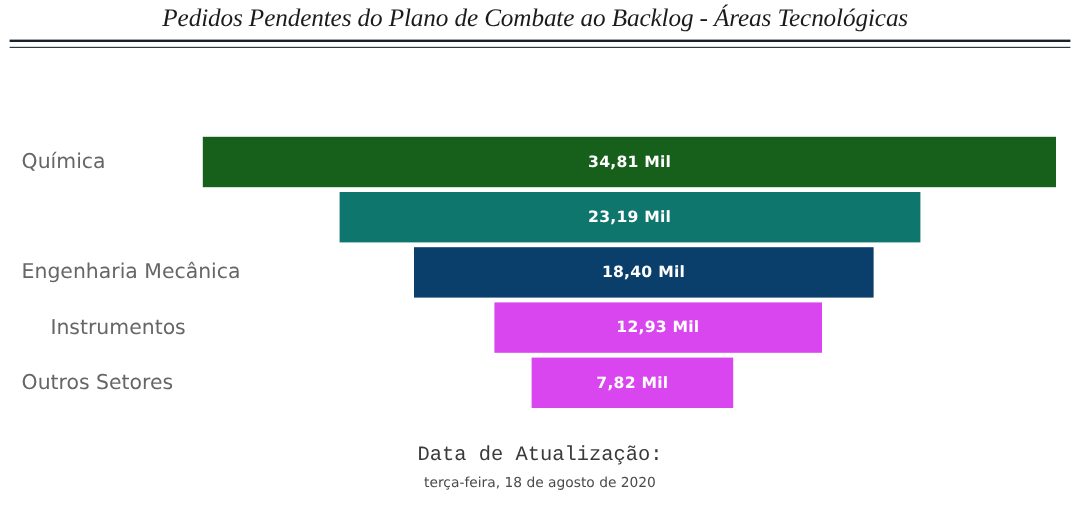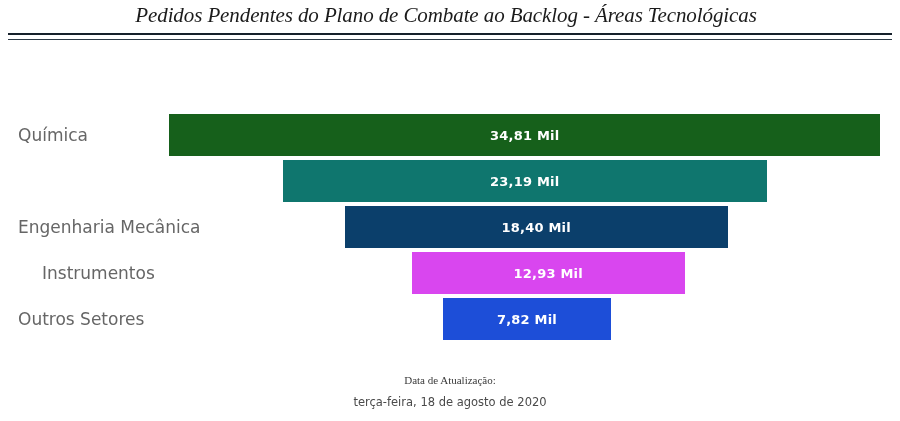--- a/index.html
+++ b/index.html
@@ -92,24 +92,24 @@
 
   
   .footer {
     position: absolute;
     left: 0;
     top: 370px;
     width: 900px;
     text-align: center;
   }
   .footer-title {
-    font-size: 11px;
+    font-size: 17px;
     color: #3a3a3a;
     line-height: 20px;
-    font-family: Liberation Serif, serif;
+    font-family: Liberation Mono, monospace;
   }
   .footer-date {
     font-size: 11.5px;
     color: #4a4a4a;
     line-height: 18px;
     margin-top: 3px;
     font-family: "DejaVu Sans", sans-serif;
   }
 </style>
 </head>
@@ -144,21 +144,21 @@
 
   <div class="funnel-row" style="top:138px;margin-left:24px;">
     <div class="row-label">Instrumentos</div>
     <div class="bar" style="left:43.1%; width:30.3%; background:#d946ef;">
       <span class="bar-value">12,93 Mil</span>
     </div>
   </div>
 
   <div class="funnel-row" style="top:184px;">
     <div class="row-label">Outros Setores</div>
-    <div class="bar" style="left:49.2%; width:18.7%; background:#1d4ed8;">
+    <div class="bar" style="left:49.2%; width:18.7%; background:#d946ef;">
       <span class="bar-value">7,82 Mil</span>
     </div>
   </div>
 
 </div>
 
 <div class="footer">
   <div class="footer-title">Data de Atualização:</div>
   <div class="footer-date">terça-feira, 18 de agosto de 2020</div>
 </div>

